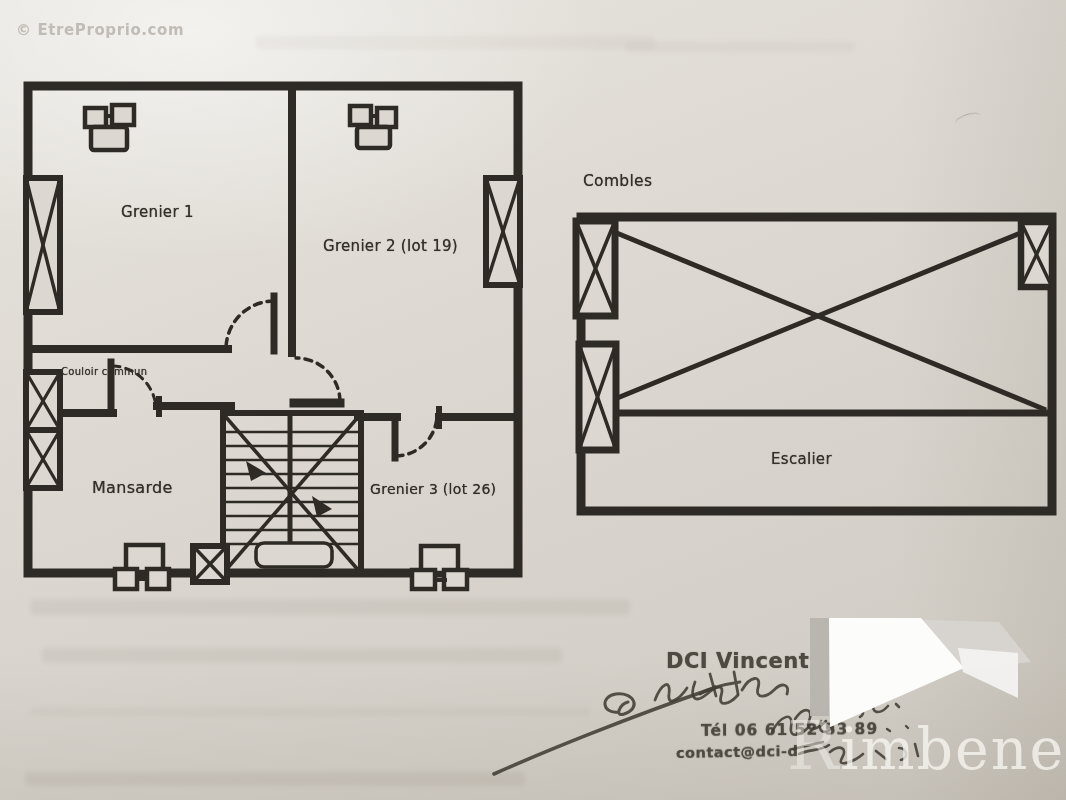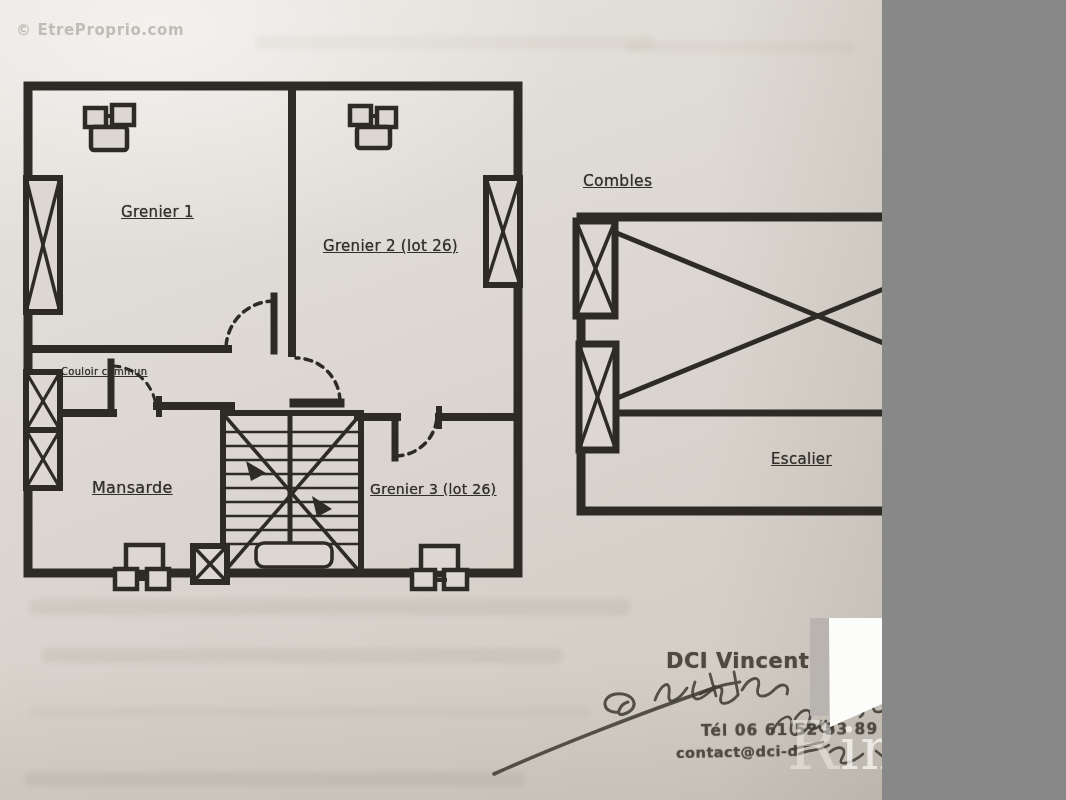--- a/index.html
+++ b/index.html
@@ -2,41 +2,41 @@
 <html style="--paper: #dcd8d1; --paper-light: #e7e4de; --paper-dark: #cec9c1; --ink: #2e2b26; --label: #33302a; --stamp: #4e4a42; --wm-top: #b9b4ac; --wm-bottom: #f8f6f1;"><head>
 <meta charset="utf-8">
 <style>
   :root{
     --paper:#dcd8d1; --paper-light:#e7e4de; --paper-dark:#cec9c1;
     --ink:#2e2b26; --label:#33302a; --stamp:#4e4a42;
     --wm-top:#b9b4ac; --wm-bottom:#f8f6f1;
   }
   html,body{margin:0;padding:0;background:#888;}
   #page{
-    position:relative;width:882px;height:800px;overflow:hidden;
+    position:relative;width:1066px;height:800px;overflow:hidden;
     background:
       radial-gradient(ellipse 700px 380px at 18% 4%, rgba(255,255,255,.55), rgba(255,255,255,0) 60%),
       linear-gradient(160deg, var(--paper-light) 0%, var(--paper) 45%, var(--paper-dark) 100%);
     font-family:"DejaVu Sans", sans-serif;
   }
   .shade-right{position:absolute;top:0;right:0;width:170px;height:100%;
     background:linear-gradient(to right, rgba(120,110,96,0), rgba(120,110,96,.12));pointer-events:none;}
   .shade-bottom{position:absolute;left:0;bottom:0;width:100%;height:140px;
     background:linear-gradient(to bottom, rgba(115,106,92,0), rgba(115,106,92,.10));pointer-events:none;}
   .smudge{position:absolute;background:rgba(108,98,82,.085);filter:blur(2.2px);border-radius:5px;}
   .smudge.faint{background:rgba(108,98,82,.05);}
   svg.linework{position:absolute;left:0;top:0;filter:blur(.35px);}
   svg.linework .wall{stroke:var(--ink);fill:none;stroke-linecap:square;}
   svg.linework .thin{stroke:var(--ink);fill:none;}
   svg.linework .winbox{stroke:var(--ink);fill:var(--paper);}
   svg.linework .furn{stroke:var(--ink);fill:var(--paper);}
   svg.linework .dash{stroke:var(--ink);fill:none;stroke-dasharray:7 6;stroke-linecap:round;}
   svg.linework .solidfill{fill:var(--ink);stroke:none;}
   .room-label{position:absolute;color:var(--label);font-size:15px;line-height:1.1;
-    letter-spacing:.3px;white-space:pre;text-shadow:0 0 .8px rgba(51,48,42,.85);filter:blur(.25px);text-decoration:underline;}
+    letter-spacing:.3px;white-space:pre;text-shadow:0 0 .8px rgba(51,48,42,.85);filter:blur(.25px);}
   .page-title{position:absolute;left:30px;top:40px;font-size:16.5px;font-weight:600;
     letter-spacing:.8px;color:#37342d;white-space:pre;text-shadow:0 0 .8px rgba(55,52,45,.8);filter:blur(.25px);}
   .wm-top{position:absolute;left:16px;top:21px;font-size:15px;font-weight:bold;letter-spacing:.6px;
     color:var(--wm-top);opacity:.85;white-space:pre;}
   .stamp-line{position:absolute;color:var(--stamp);font-weight:bold;white-space:pre;
     text-shadow:0 0 1px rgba(78,74,66,.9);filter:blur(.45px);}
   .stamp-company{left:666px;top:649px;font-size:21px;letter-spacing:.5px;}
   .stamp-phone{left:701px;top:721px;font-size:15.5px;letter-spacing:1px;transform:rotate(-.6deg);}
   .stamp-email{left:676px;top:744px;font-size:14.5px;letter-spacing:.5px;transform:rotate(-1deg);}
   svg.overlay{position:absolute;left:0;top:0;}
@@ -181,21 +181,21 @@
         <rect class="winbox" x="1021" y="222" width="31" height="65" stroke-width="6.5"></rect>
         <line class="thin" x1="1021" y1="222" x2="1052" y2="287" stroke-width="3.4"></line>
         <line class="thin" x1="1052" y1="222" x2="1021" y2="287" stroke-width="3.4"></line>
       </g>
     </g>
   </svg>
 
   <div class="wm-top">© EtreProprio.com</div>
 
   <div class="room-label" style="left:121px;top:204px">Grenier 1</div>
-  <div class="room-label" style="left:323px;top:238px">Grenier 2 (lot 26)</div>
+  <div class="room-label" style="left:323px;top:238px">Grenier 2 (lot 19)</div>
   <div class="room-label" style="left:61px;top:366px;font-size:10px">Couloir commun</div>
   <div class="room-label" style="left:92px;top:479px;font-size:16px">Mansarde</div>
   <div class="room-label" style="left:370px;top:482px;font-size:14px">Grenier 3 (lot 26)</div>
   <div class="room-label" style="left:583px;top:173px;font-size:15.5px">Combles</div>
   <div class="room-label" style="left:771px;top:451px">Escalier</div>
 
   <div class="stamp-line stamp-company">DCI Vincent</div>
   <div class="stamp-line stamp-phone">Tél 06 61 52 53 89</div>
   <div class="stamp-line stamp-email">contact@dci-d</div>
 

